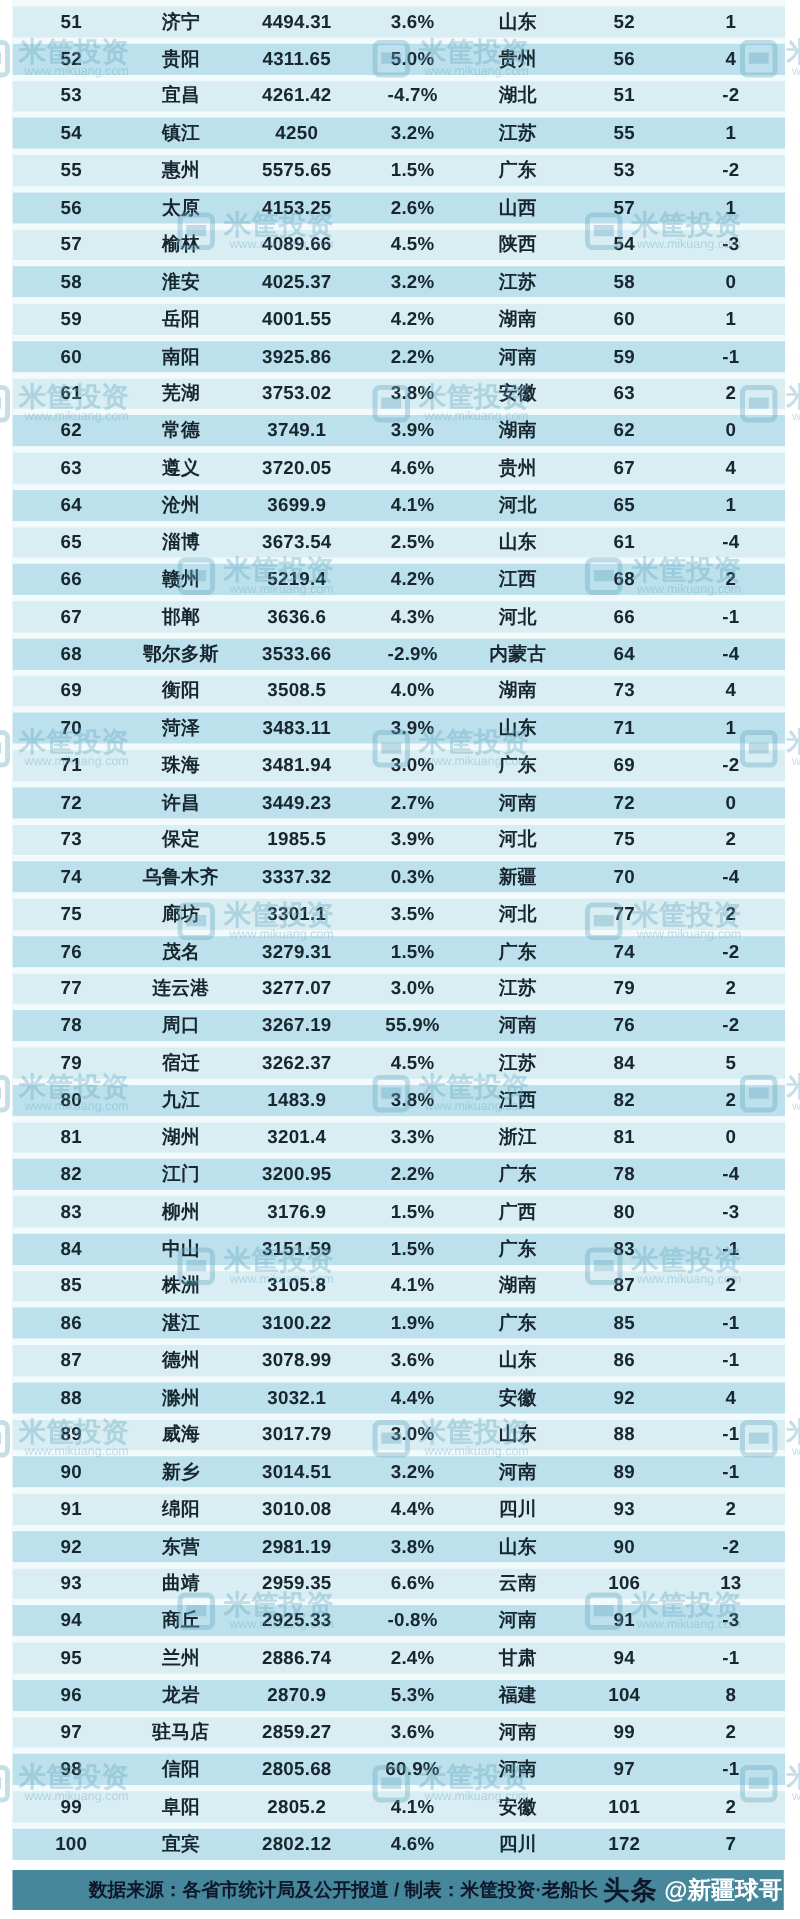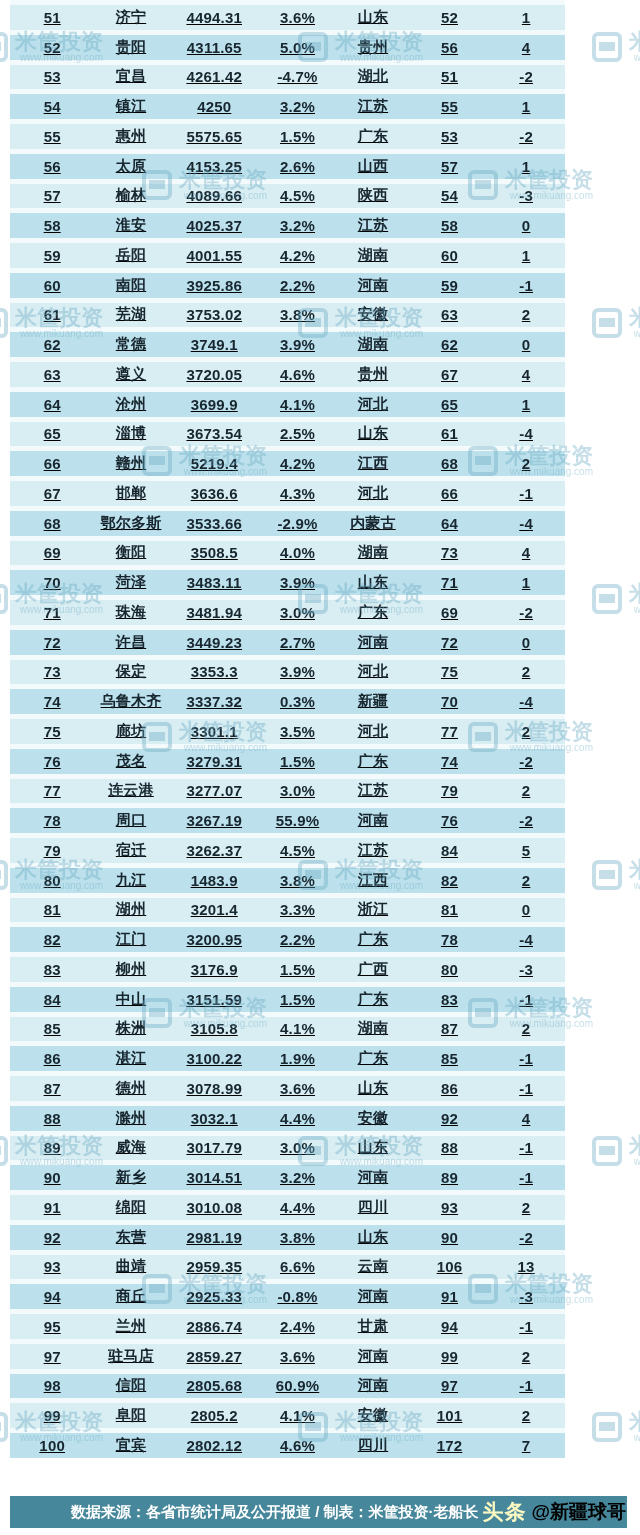--- a/index.html
+++ b/index.html
@@ -4,21 +4,21 @@
 <style>
   * { margin:0; padding:0; box-sizing:border-box; }
   html,body { background:#ffffff; }
   body { font-family:"Liberation Sans","DejaVu Sans",sans-serif; }
   .canvas{
     position:relative; width:640px; height:1535px; background:#ffffff;
     overflow:hidden; margin:0 auto;
   }
   
   .table{
-    position:absolute; left:10px; top:0; width:555px;text-decoration:underline;
+    position:absolute; left:10px; top:0; width:618px;
   }
   .row{
     display:grid;
     grid-template-columns:15.2% 13.2% 16.8% 13.2% 14% 13.6% 14%;
     height:29.75px;
     border-top:5.5px solid #f3fafc;
   }
   .row.light{ background:#d9eef3; }
   .row.dark { background:#bce1ec; }
   .cell{
@@ -27,29 +27,29 @@
     color:#17262f; white-space:nowrap; overflow:hidden;
   }
   
   .footer{
     position:absolute; left:10px; top:1496px; width:617px; height:32px;
     background:#46879b;
     display:flex; align-items:center; justify-content:flex-end;
     padding-right:1px;
   }
   .footer .src{
-    font-size:15px; font-weight:bold; color:#ffffff; white-space:nowrap;
+    font-size:15px; font-weight:bold; color:#0f172a; white-space:nowrap;
   }
   .footer .badge{ display:flex; align-items:center; margin-left:4px; }
   .footer .tt{
-    font-size:21px; font-weight:bold; color:#fef9c3; letter-spacing:1px;
+    font-size:21px; font-weight:bold; color:#0f172a; letter-spacing:1px;
     white-space:nowrap;
   }
   .footer .handle{
-    font-size:19px; font-weight:bold; color:#000000; margin-left:5px;
+    font-size:19px; font-weight:bold; color:#ffffff; margin-left:5px;
     white-space:nowrap;
   }
   
   #wm-layer{ position:absolute; inset:0; pointer-events:none; }
   .wm{
     position:absolute; display:flex; align-items:center; gap:7px;
     color:rgba(105,168,195,0.38);
   }
   .wm .ico{
     width:30px; height:30px; border:4px solid currentColor; border-radius:6px;
@@ -263,21 +263,21 @@
         <div class="cell">许昌</div>
         <div class="cell">3449.23</div>
         <div class="cell">2.7%</div>
         <div class="cell">河南</div>
         <div class="cell">72</div>
         <div class="cell">0</div>
       </div>
       <div class="row light">
         <div class="cell">73</div>
         <div class="cell">保定</div>
-        <div class="cell">3353.3</div>
+        <div class="cell">1985.5</div>
         <div class="cell">3.9%</div>
         <div class="cell">河北</div>
         <div class="cell">75</div>
         <div class="cell">2</div>
       </div>
       <div class="row dark">
         <div class="cell">74</div>
         <div class="cell">乌鲁木齐</div>
         <div class="cell">3337.32</div>
         <div class="cell">0.3%</div>
@@ -466,20 +466,29 @@
         <div class="cell">-3</div>
       </div>
       <div class="row light">
         <div class="cell">95</div>
         <div class="cell">兰州</div>
         <div class="cell">2886.74</div>
         <div class="cell">2.4%</div>
         <div class="cell">甘肃</div>
         <div class="cell">94</div>
         <div class="cell">-1</div>
+      </div>
+      <div class="row dark">
+        <div class="cell">96</div>
+        <div class="cell">龙岩</div>
+        <div class="cell">2870.9</div>
+        <div class="cell">5.3%</div>
+        <div class="cell">福建</div>
+        <div class="cell">104</div>
+        <div class="cell">8</div>
       </div>
       <div class="row light">
         <div class="cell">97</div>
         <div class="cell">驻马店</div>
         <div class="cell">2859.27</div>
         <div class="cell">3.6%</div>
         <div class="cell">河南</div>
         <div class="cell">99</div>
         <div class="cell">2</div>
       </div>

